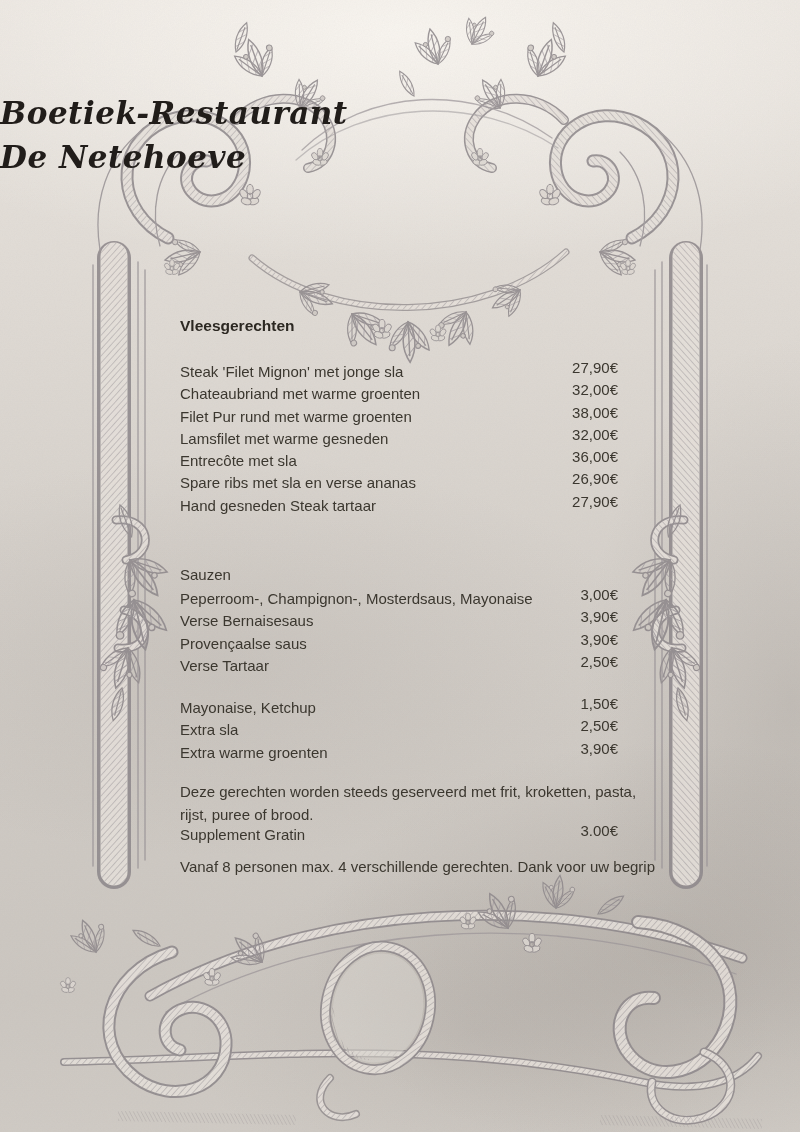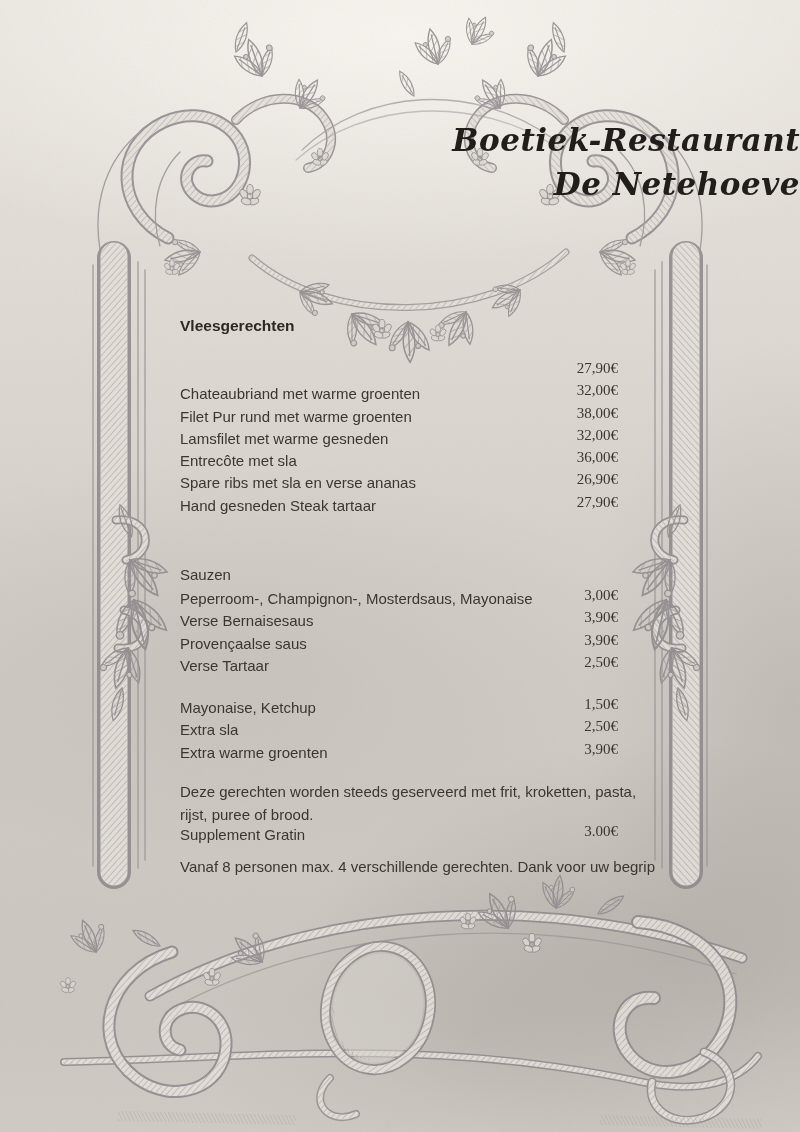--- a/index.html
+++ b/index.html
@@ -18,28 +18,28 @@
 
   
   .edge{fill:none;stroke:#8e888b;stroke-linecap:round;}
   .mid{fill:none;stroke:#e6e1db;stroke-linecap:round;}
   .hat{fill:none;stroke:url(#ht);stroke-linecap:round;}
   .thin{fill:none;stroke:#9a9497;stroke-width:1.3;stroke-linecap:round;}
   .vein{fill:none;stroke:#8e888b;stroke-width:.9;}
 
   
   .title{
-    position:absolute;left:0;right:0;top:118px;text-align:right;
+    position:absolute;left:0;right:0;top:91px;text-align:left;
     font-family:"DejaVu Serif",serif;font-style:italic;font-weight:700;
-    font-size:31px;line-height:44px;color:#211d1a;letter-spacing:.5px;padding-left:20px;
+    font-size:31px;line-height:44px;color:#211d1a;letter-spacing:.5px;
   }
   .tblock{position:absolute;left:180px;width:438px;color:#3b372f;font-size:15px;}
   .heading{font-weight:700;font-size:15.5px;color:#2c2822;}
   .row{position:relative;height:22.3px;line-height:22.3px;}
-  .row .pr{position:absolute;right:0;top:-4px;font-family:Liberation Serif, serif;}
+  .row .pr{position:absolute;right:0;top:-4px;}
   .wide{width:464px;}
   .nowrap{white-space:nowrap;}
   .note{line-height:22.5px;}
 </style>
 </head>
 <body>
 
 <svg class="frame" width="800" height="1132" viewBox="0 0 800 1132">
   <defs>
     <pattern id="ht" patternUnits="userSpaceOnUse" width="4.6" height="4.6" patternTransform="rotate(42)">
@@ -197,21 +197,21 @@
 </svg>
 
 <div class="title">
   <div>Boetiek-Restaurant</div>
   <div>De Netehoeve</div>
 </div>
 
 <div class="tblock heading" style="top:317px">Vleesgerechten</div>
 
 <div class="tblock" style="top:361px">
-  <div class="row"><span class="pr">27,90€</span></div>
+  <div class="row"><span class="nm">Steak 'Filet Mignon' met jonge sla</span><span class="pr">27,90€</span></div>
   <div class="row"><span class="nm">Chateaubriand met warme groenten</span><span class="pr">32,00€</span></div>
   <div class="row"><span class="nm">Filet Pur rund met warme groenten</span><span class="pr">38,00€</span></div>
   <div class="row"><span class="nm">Lamsfilet met warme gesneden</span><span class="pr">32,00€</span></div>
   <div class="row"><span class="nm">Entrecôte met sla</span><span class="pr">36,00€</span></div>
   <div class="row"><span class="nm">Spare ribs met sla en verse ananas</span><span class="pr">26,90€</span></div>
   <div class="row"><span class="nm">Hand gesneden Steak tartaar</span><span class="pr">27,90€</span></div>
 </div>
 
 <div class="tblock" style="top:566px">Sauzen</div>
 

